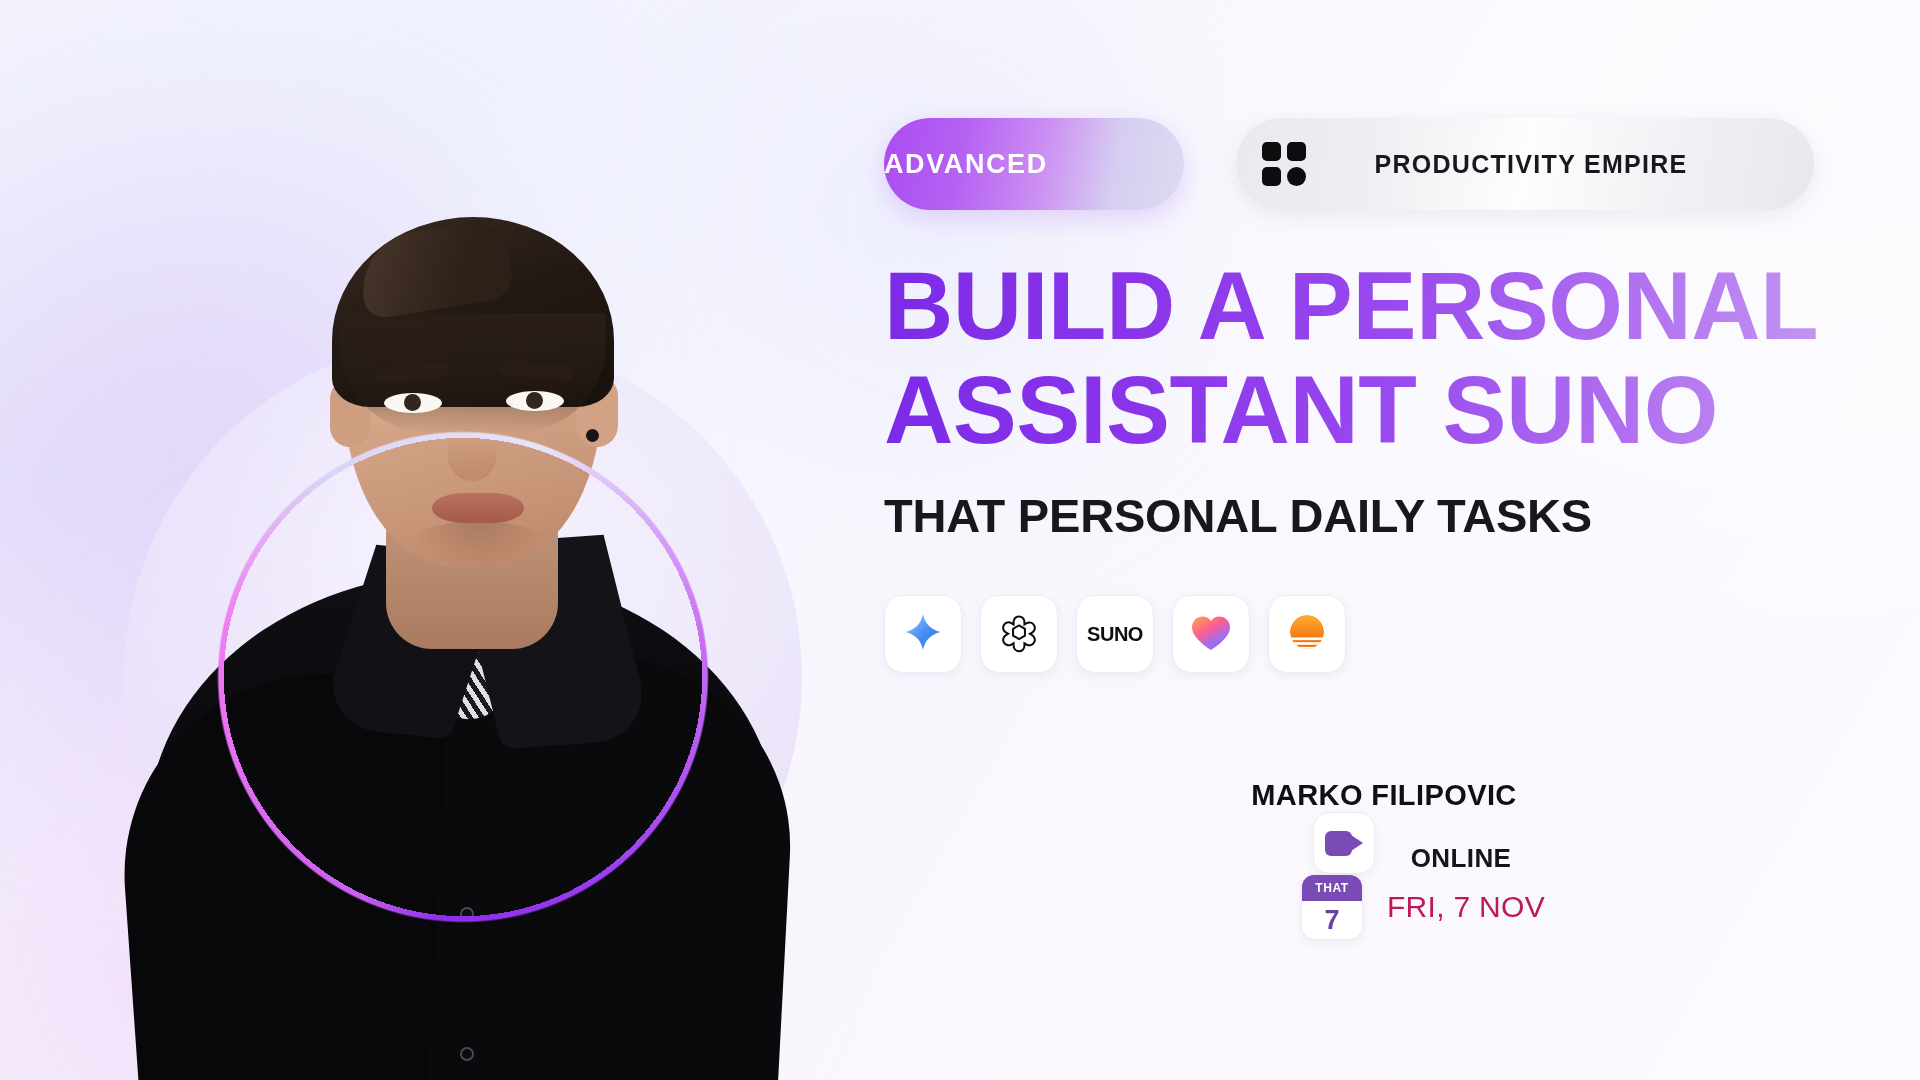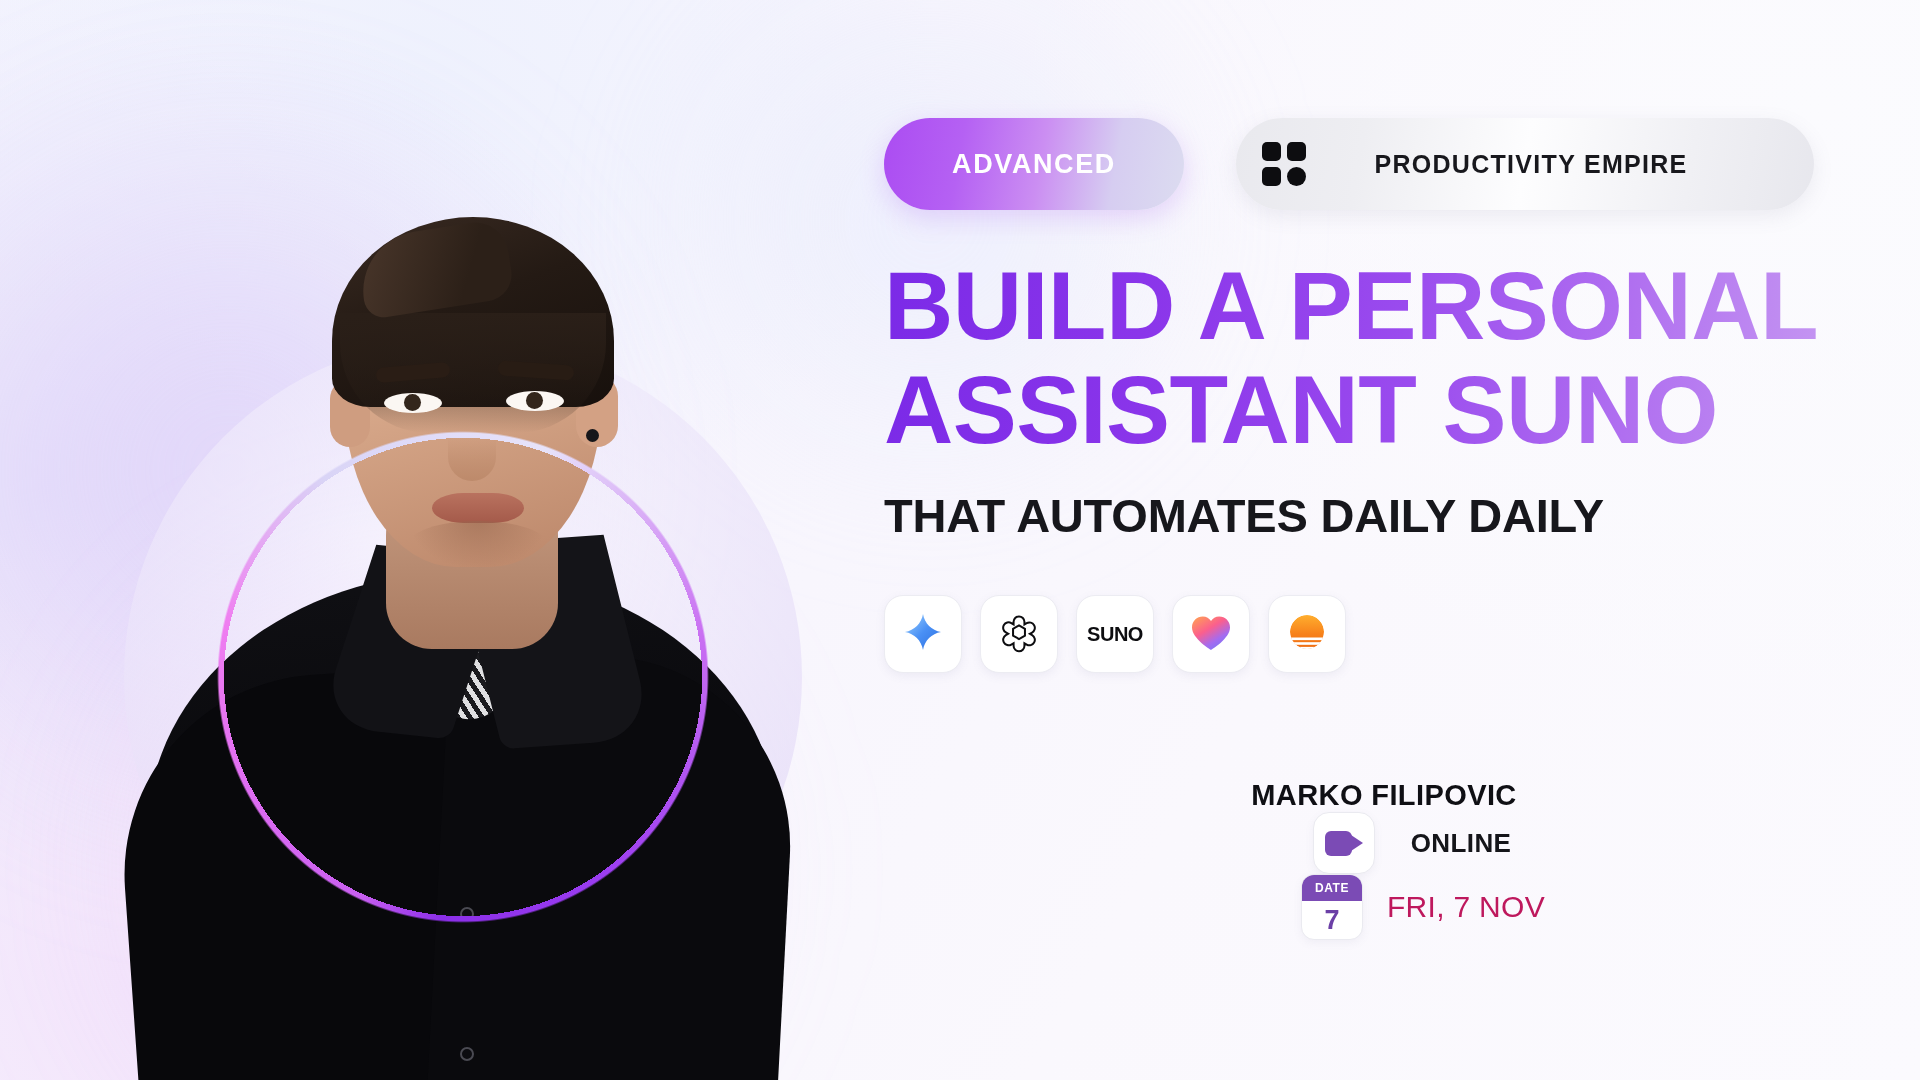--- a/index.html
+++ b/index.html
@@ -143,21 +143,21 @@
   
   .right{
     position:absolute; left:884px; top:118px; width:1000px;
   }
 
   
   .pill-row{ display:flex; align-items:center; gap:52px; }
   .pill-advanced{
     width:300px; height:92px; border-radius:46px;
     background:linear-gradient(100deg,#ab4cf2 0%, #b561f3 26%, #cb8ef2 52%, #d6cdf1 76%, #dcdcf0 100%);
-    display:flex; align-items:center; justify-content:center;
+    display:flex; align-items:center; justify-content:flex-start;
     box-shadow:0 8px 26px rgba(160,80,235,.22);
   }
   .pill-advanced span{
     color:#ffffff; font-size:27px; font-weight:700; letter-spacing:1.6px;
   }
   .pill-prod{
     width:578px; height:92px; border-radius:46px;
     background:linear-gradient(100deg,#e9e9ee 0%, #eeeef2 22%, #fdfdfe 50%, #f0f0f4 78%, #e7e7ed 100%);
     display:flex; align-items:center; padding-left:26px;
     box-shadow:0 6px 20px rgba(120,120,150,.12);
@@ -195,21 +195,21 @@
     width:78px; height:78px; border-radius:19px; background:#ffffff;
     border:1px solid #ececf2; display:flex; align-items:center; justify-content:center;
     box-shadow:0 3px 10px rgba(110,110,150,.09);
   }
   .suno-txt{ font-family:Liberation Sans, sans-serif; font-size:20px; font-weight:700;
              color:#0d0d10; letter-spacing:-0.5px; }
 
   
   .footer{ margin-top:106px; display:flex; align-items:center;flex-direction:column; }
   .speaker{ font-size:29px; font-weight:700; letter-spacing:.4px; color:#0f0f14; }
-  .mode{ display:flex; align-items:center; gap:36px; margin-left:56px; }
+  .mode{ display:flex; align-items:flex-end; gap:36px; margin-left:56px; }
   .cam-box{
     width:62px; height:62px; border-radius:16px; background:#fff;
     border:1px solid #eaeaf0; display:flex; align-items:center; justify-content:center;
     box-shadow:0 3px 9px rgba(110,110,150,.08);
   }
   .cam{ position:relative; width:38px; height:25px; }
   .cam .body{ position:absolute; left:0; top:0; width:27px; height:25px;
               background:#7b4bb5; border-radius:6px; }
   .cam .lens{ position:absolute; right:0; top:4px; width:0; height:0;
               border-top:8px solid transparent; border-bottom:8px solid transparent;
@@ -284,21 +284,21 @@
           <i></i>
           <i class="round"></i>
       </div>
       <div class="ptxt">PRODUCTIVITY EMPIRE</div>
     </div>
   </div>
 
   <div class="headline">
     <div class="h-line l1">BUILD A PERSONAL</div>
     <div class="h-line l2">ASSISTANT SUNO</div>
-    <div class="sub">THAT AUTOMATES DAILY DAILY</div>
+    <div class="sub">THAT PERSONAL DAILY TASKS</div>
   </div>
 
   <div class="tools">
 
     <div class="tool">
       <span>
         <svg width="44" height="44" viewBox="0 0 44 44">
           <defs>
             <linearGradient id="gGem" x1="0" y1="0" x2="1" y2="1">
               <stop offset="0%" stop-color="#9fd4ff"></stop>
@@ -373,20 +373,20 @@
         <div class="cam">
             <div class="body"></div>
             <div class="lens"></div>
           </div>
       </div>
       <div class="mode-txt">ONLINE</div>
     </div>
 
     <div class="dateblk">
       <div class="cal">
-        <div class="cal-top">DATE</div>
+        <div class="cal-top">THAT</div>
         <div class="cal-num">7</div>
       </div>
       <div class="date-txt">FRI, 7 NOV</div>
     </div>
   </div>
 
 </div>
 
 </body></html>

